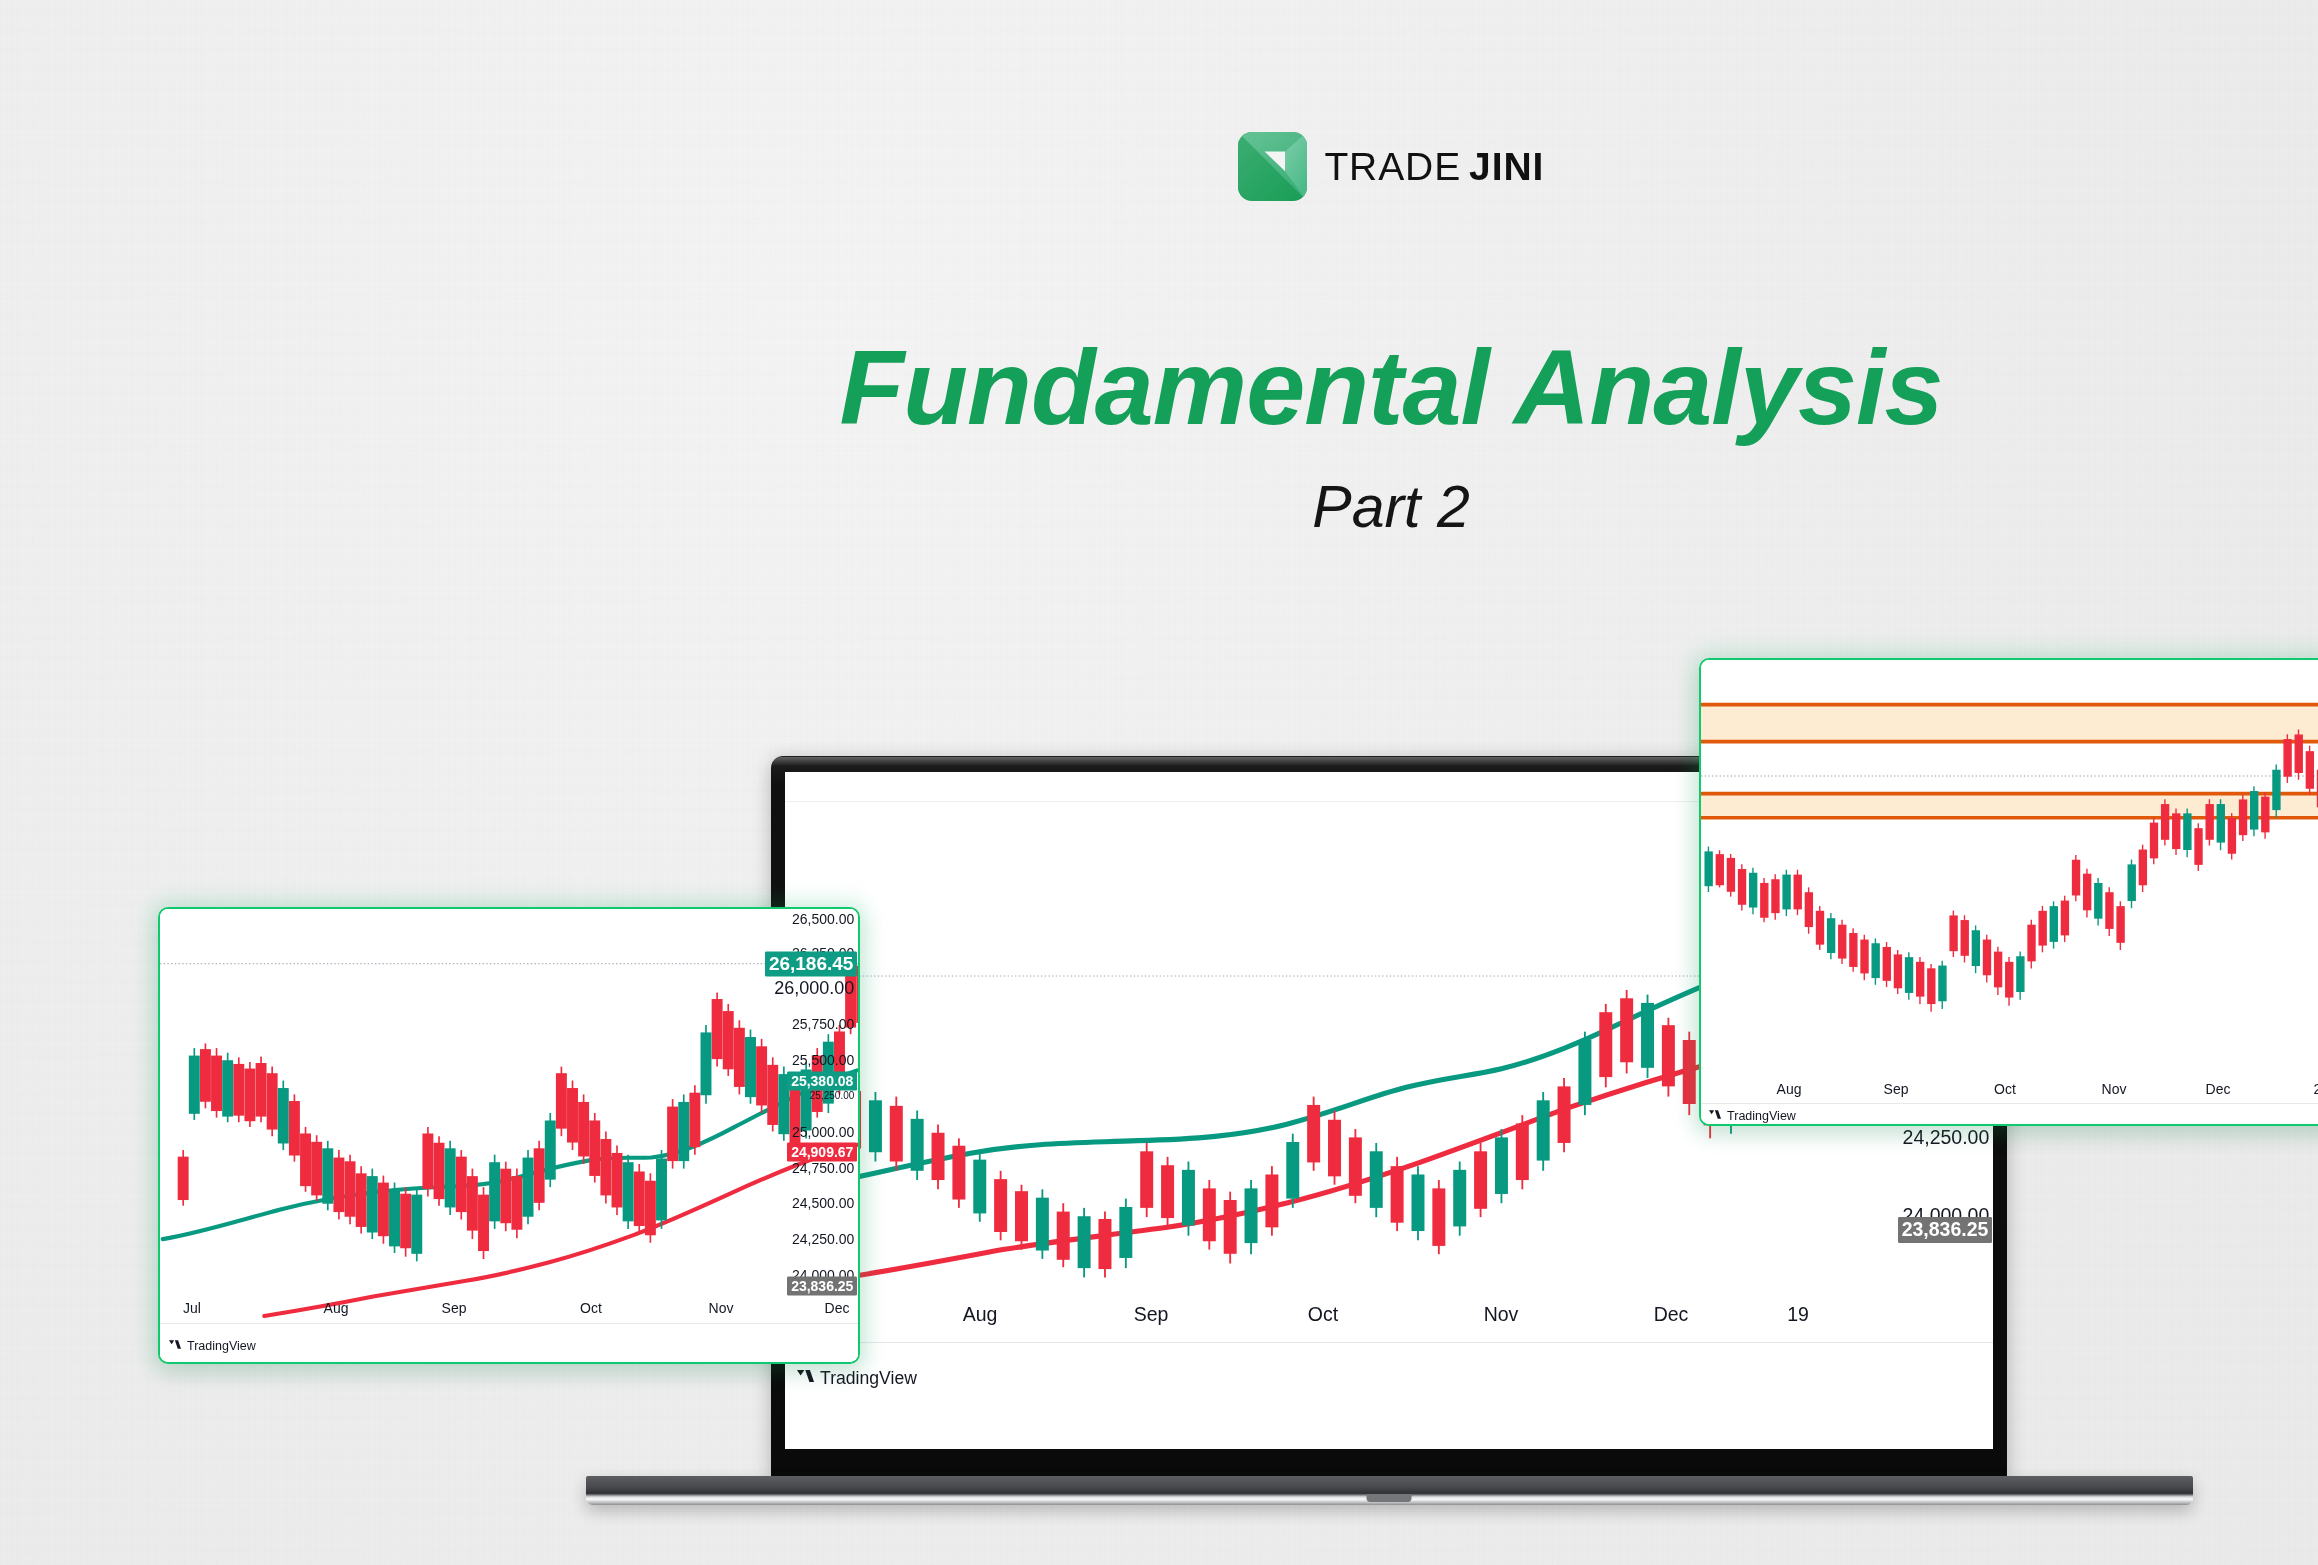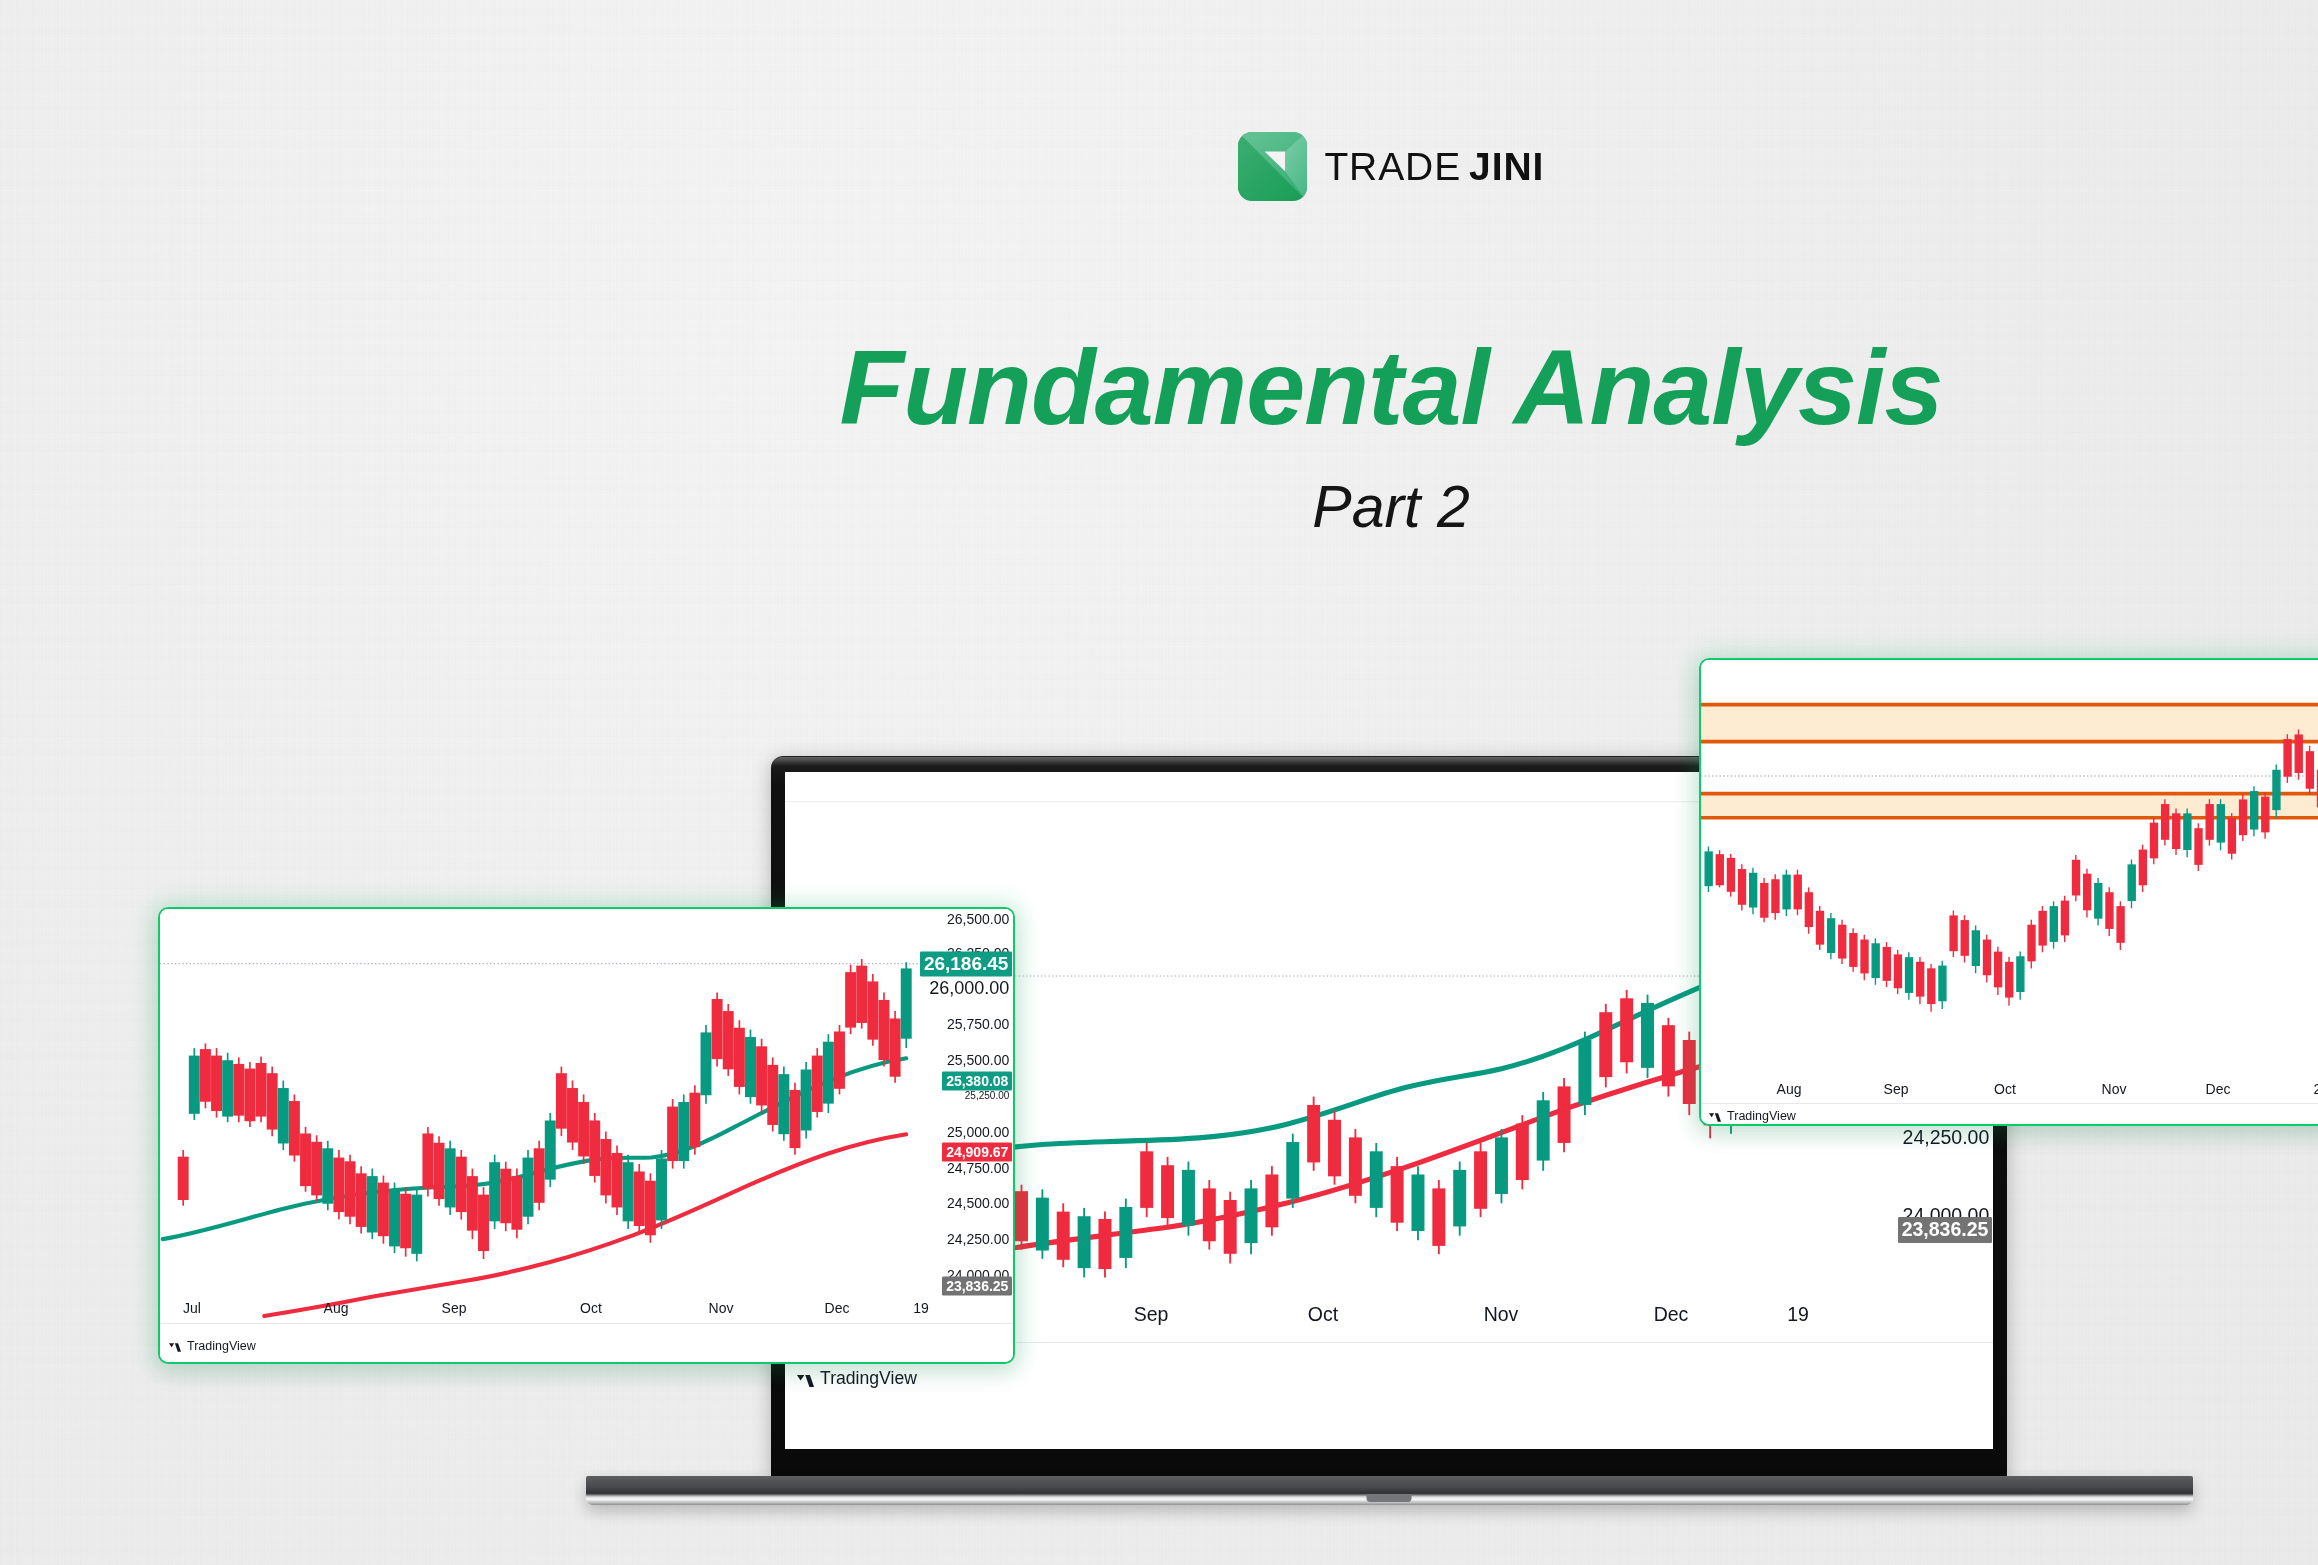--- a/index.html
+++ b/index.html
@@ -101,30 +101,30 @@
   .ybadge{
     position:absolute; right:0.9px; transform:translateY(-50%);
     color:#fff; padding:1.4px 3.7px; border-radius:1.4px; white-space:nowrap; font-weight:600;
   }
   .badge-teal{ background:#0e9c84; }
   .badge-red{ background:#ef2c3f; }
   .badge-dark{ background:#737373; }
   .xaxis{ position:absolute; left:0; right:0; }
   .xlabel{ position:absolute; transform:translateX(-50%); color:#131722; white-space:nowrap;}
   .axis-sep{ position:absolute; left:0; right:0; height:0.5px; background:#e6e8ea; }
-  .tv-mark{ position:absolute; display:flex; align-items:flex-end; gap:3.7px; color:#131722; }
+  .tv-mark{ position:absolute; display:flex; align-items:flex-start; gap:3.7px; color:#131722; }
   .tv-glyph{ display:inline-block; }
 
   
   .card{
     position:absolute; background:#fff; border:2.3px solid #0fca6c; border-radius:10.2px;
     overflow:hidden; z-index:30;
     box-shadow:0 0 21.3px 6.5px rgba(32,200,120,.17), 0 7.4px 23px rgba(0,0,0,.10);
   }
-  .card-left{ left:158px; top:907px; width:857px; height:457px; }
+  .card-left{ left:158px; top:907px; width:702px; height:457px; }
   .card-right{ left:1699px; top:658px; width:839px; height:468px; z-index:31;}
 </style>
 </head>
 <body>
 
 <div class="texture"></div>
 
 <div class="logo-wrap">
   <div class="logo-mark">
     <div class="band"></div>

